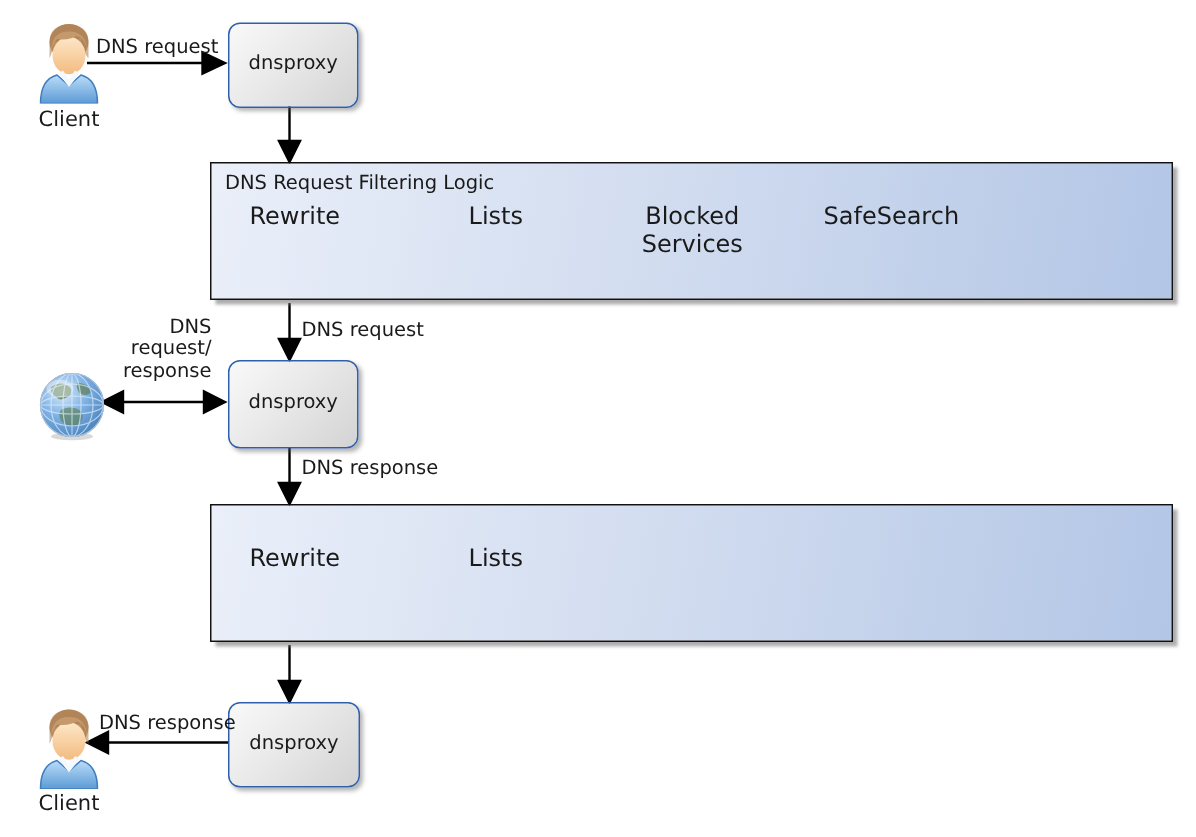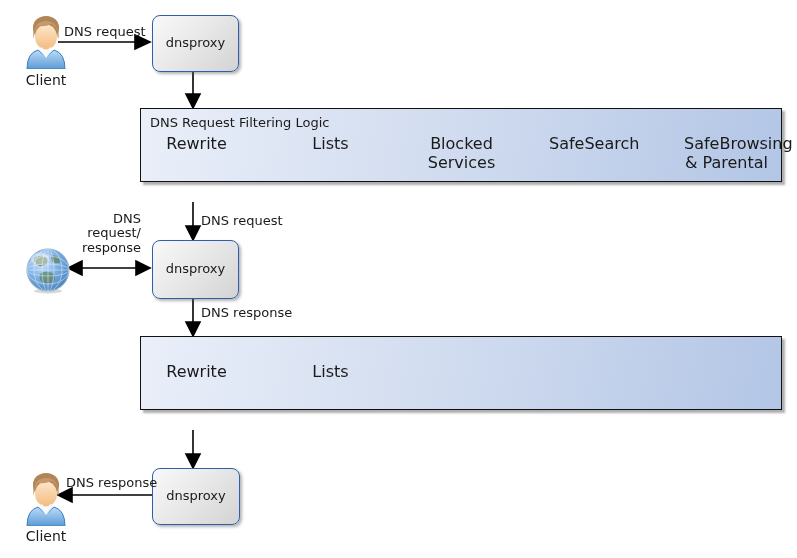--- a/index.html
+++ b/index.html
@@ -9,21 +9,21 @@
   }
   .edges{position:absolute;left:0;top:0;width:797px;height:558px;pointer-events:none;}
   .node{
     position:absolute;display:flex;align-items:center;justify-content:center;text-align:left;
     background:linear-gradient(135deg,#f9f9f9 0%,#e9e9e9 45%,#d3d3d3 100%);
     border:1.5px solid #2e5fab;border-radius:8px;
     box-shadow:2px 2px 3px rgba(90,90,90,0.45);
     font-size:13px;line-height:1.25;
   }
   .container{
-    position:absolute;left:140px;width:642px;height:74px;
+    position:absolute;left:140px;width:642px;height:92px;
     background:linear-gradient(100deg,#eaeff9 0%,#cdd9ee 55%,#b3c6e6 100%);
     border:1.5px solid #111111;
     box-shadow:3px 3px 2px rgba(130,130,130,0.65);
     box-sizing:border-box;
     padding-left:11px;
   }
   .container-title{position:absolute;left:9px;top:6px;font-size:13px;white-space:nowrap;}
   .step{position:absolute;top:25px;width:85px;height:55px;text-align:center;}
   .edge-label{position:absolute;font-size:13px;white-space:nowrap;}
   .edge-label.wrap{white-space:normal;text-align:right;line-height:1.1;}
@@ -112,21 +112,20 @@
   <div class="node" style="left:152px;top:15px;width:85px;height:55px">dnsproxy</div>
 
   <div class="edge-label" style="left:64px;top:24px">DNS request</div>
 
   <div class="container" style="top:108px">
     <div class="container-title">DNS Request Filtering Logic</div>
     <div class="step" style="left:13px">Rewrite</div>
     <div class="step" style="left:147px">Lists</div>
     <div class="step" style="left:278px">Blocked Services</div>
     <div class="step" style="left:408px">SafeSearch</div>
-    <div class="step" style="left:543px">SafeBrowsing &amp; Parental</div>
   </div>
 
   <div class="edge-label" style="left:201px;top:213px">DNS request</div>
 
   <svg class="figure" style="left:26px;top:248px" width="44" height="46" viewBox="0 0 44 46">
     <defs>
       <radialGradient id="glb" cx="0.35" cy="0.3" r="0.85">
         <stop offset="0" stop-color="#d6e9fa"></stop>
         <stop offset="0.45" stop-color="#7fb2e5"></stop>
         <stop offset="1" stop-color="#3c78b4"></stop>

